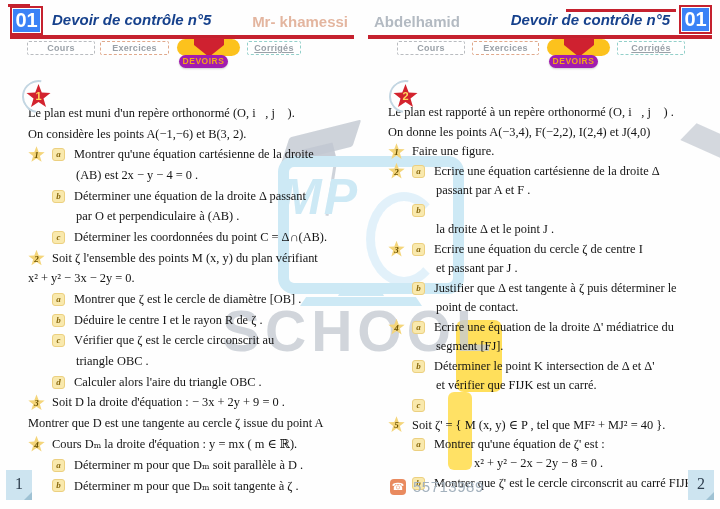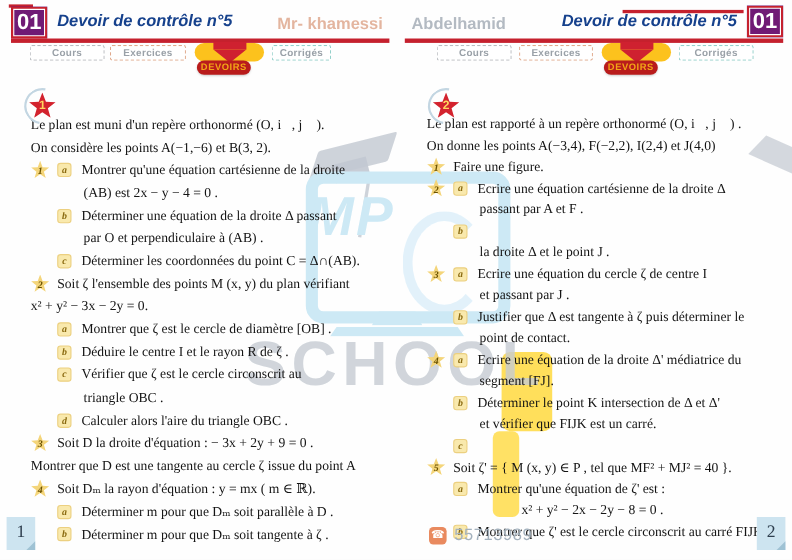--- a/index.html
+++ b/index.html
@@ -27,45 +27,45 @@
            clip-path:polygon(5% 0,95% 0,100% 100%,0 100%);}
   .wm-yel1{position:absolute;left:456px;top:320px;width:46px;height:72px;background:#ffd93e;
            border-radius:8px;opacity:.85;}
   .wm-yel2{position:absolute;left:448px;top:392px;width:24px;height:78px;background:#ffd93e;
            border-radius:6px;opacity:.8;}
   .wm-school{position:absolute;left:222px;top:298px;font-weight:bold;font-size:57px;
              color:#c6ccd3;letter-spacing:5px;opacity:.8;}
   
   .hdr{position:absolute;top:0;width:346px;height:78px;z-index:2;}
   .hdr-l{left:8px;} .hdr-r{left:366px;}
-  .badge01{position:absolute;width:33px;height:29px;background:#701a75;color:#fff;
+  .badge01{position:absolute;width:33px;height:29px;background:#3b82f6;color:#fff;
            font-weight:bold;font-size:20px;text-align:center;line-height:29px;
            box-shadow:inset 0 0 0 2px #c5212e, inset 0 0 0 3px #ffffff;}
   .hdr-l .badge01{left:2px;top:6px;}
   .hdr-r .badge01{right:0px;top:5px;}
   .ptitle{position:absolute;top:11px;font-style:italic;font-weight:bold;font-size:15px;color:#16418c;white-space:nowrap;}
   .hdr-l .ptitle{left:44px;} .hdr-r .ptitle{right:42px;}
   .teacher{position:absolute;top:13px;font-weight:bold;font-size:15px;white-space:nowrap;}
   .hdr-l .teacher{right:6px;color:#dfa98f;opacity:.85;}
   .hdr-r .teacher{left:8px;color:#b3bac2;}
   .redbar{position:absolute;left:2px;right:0;top:35px;height:4px;background:#c5212e;}
   .redtick{position:absolute;height:3px;background:#c5212e;}
   .hdr-l .redtick{left:0;top:4px;width:22px;}
   .hdr-r .redtick{left:200px;right:36px;top:9px;height:3px;}
   .tab{position:absolute;top:41px;height:12px;border:1px dashed #b9bcc0;border-radius:2px;
        background:#fff;color:#9aa1a8;font-weight:bold;font-size:9px;text-align:center;
        line-height:12px;letter-spacing:.3px;}
-  .tab-ex{border-color:#e0a98c;} .tab-cor{border-color:#93d0ca;}
+  .tab-ex{border-color:#e0a98c;} .tab-cor{border-color:#93d0ca;text-decoration:underline;}
   .dev{position:absolute;top:38px;width:63px;height:32px;}
   .dev .pill{position:absolute;left:0;top:1px;width:63px;height:17px;background:#fcc21d;border-radius:9px;}
   .dev .arr{position:absolute;left:50%;top:0;transform:translateX(-50%);width:30px;height:7px;background:#cf2130;}
   .dev .arr::after{content:"";position:absolute;left:50%;top:7px;transform:translateX(-50%);
        width:0;height:0;border-left:15px solid transparent;border-right:15px solid transparent;
        border-top:12px solid #cf2130;}
-  .dev .lbl{position:absolute;left:2px;right:12px;top:17px;height:13px;background:#b91c1c;border-radius:7px;
+  .dev .lbl{position:absolute;left:2px;right:12px;top:17px;height:13px;background:#a21caf;border-radius:7px;
        box-shadow:0 1px 2px rgba(0,0,0,.18);font-weight:bold;font-size:8.5px;color:#f2a516;
        text-align:center;line-height:13px;letter-spacing:.5px;}
   
   .content{position:absolute;z-index:1;}
   .content-l{left:28px;top:103px;width:322px;}
   .content-r{left:388px;top:103px;width:326px;}
   .line{display:flex;align-items:center;height:20.7px;position:relative;z-index:0;}
   .content-r .line{height:19.5px;}
   .t{font-family:"Liberation Serif","DejaVu Serif",serif;font-size:12.4px;color:#141414;white-space:nowrap;}
   .cont{padding-left:48px;} .eq{padding-left:86px;}
@@ -205,21 +205,21 @@
       </div>
     <div class="line">
         <span class="nb">3</span>
         <span class="t">Soit D la droite d'équation : − 3x + 2y + 9 = 0 .</span>
       </div>
     <div class="line">
         <span class="t">Montrer que D est une tangente au cercle ζ issue du point A</span>
       </div>
     <div class="line">
         <span class="nb">4</span>
-        <span class="t">Soit Dₘ la rayon d'équation : y = mx ( m ∈ ℝ).</span>
+        <span class="t">Cours Dₘ la droite d'équation : y = mx ( m ∈ ℝ).</span>
       </div>
     <div class="line ind24">
         <span class="lb">a</span>
         <span class="t">Déterminer m pour que Dₘ soit parallèle à D .</span>
       </div>
     <div class="line ind24">
         <span class="lb">b</span>
         <span class="t">Déterminer m pour que Dₘ soit tangente à ζ .</span>
       </div>
   </div>

